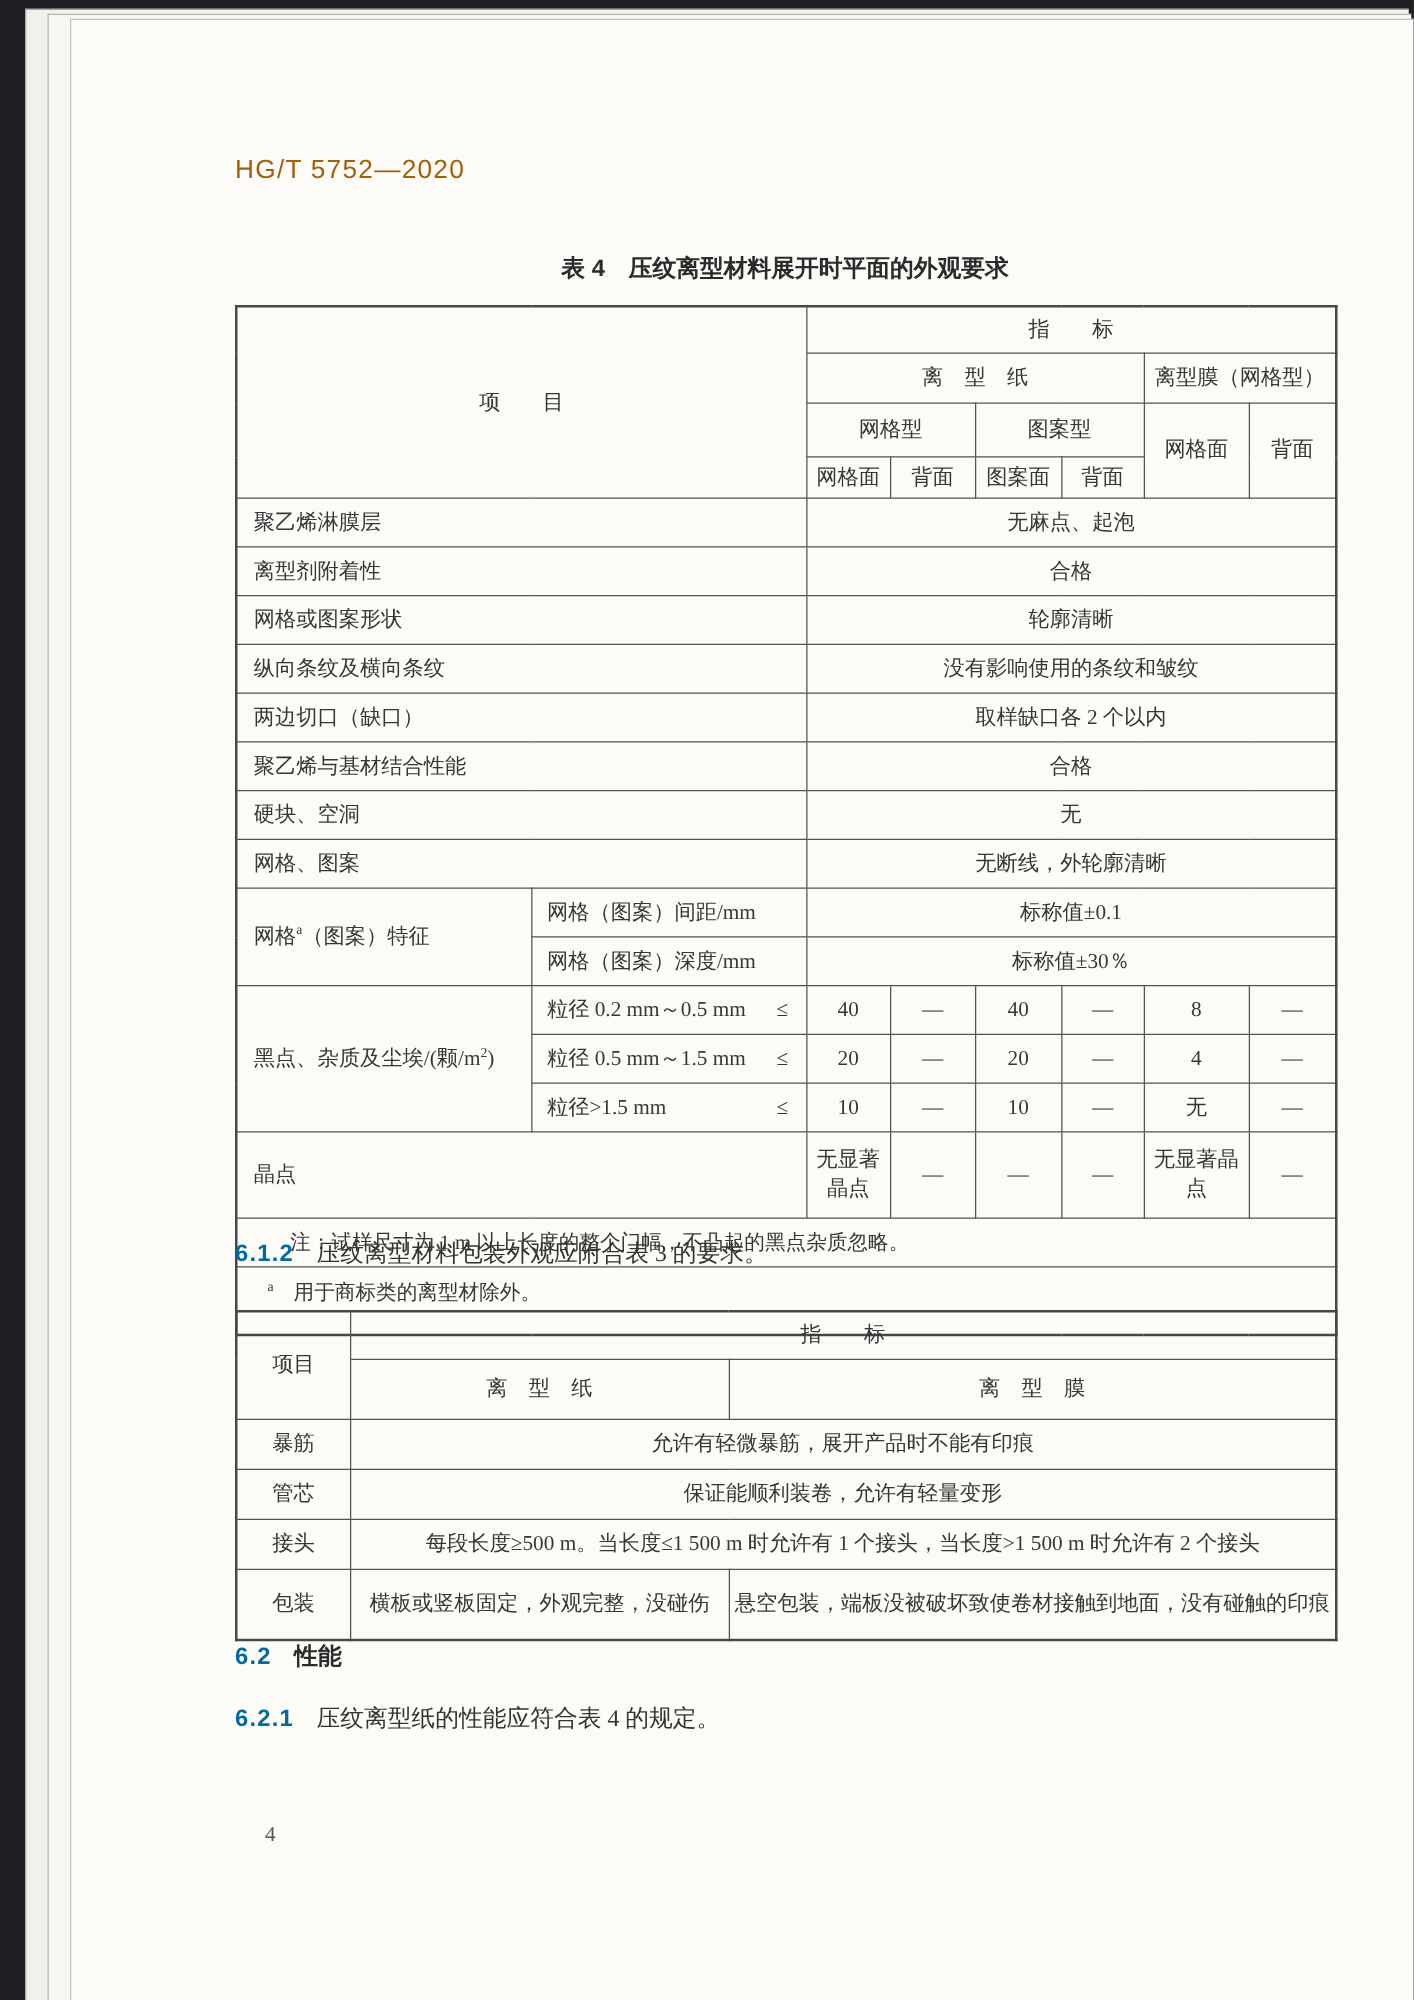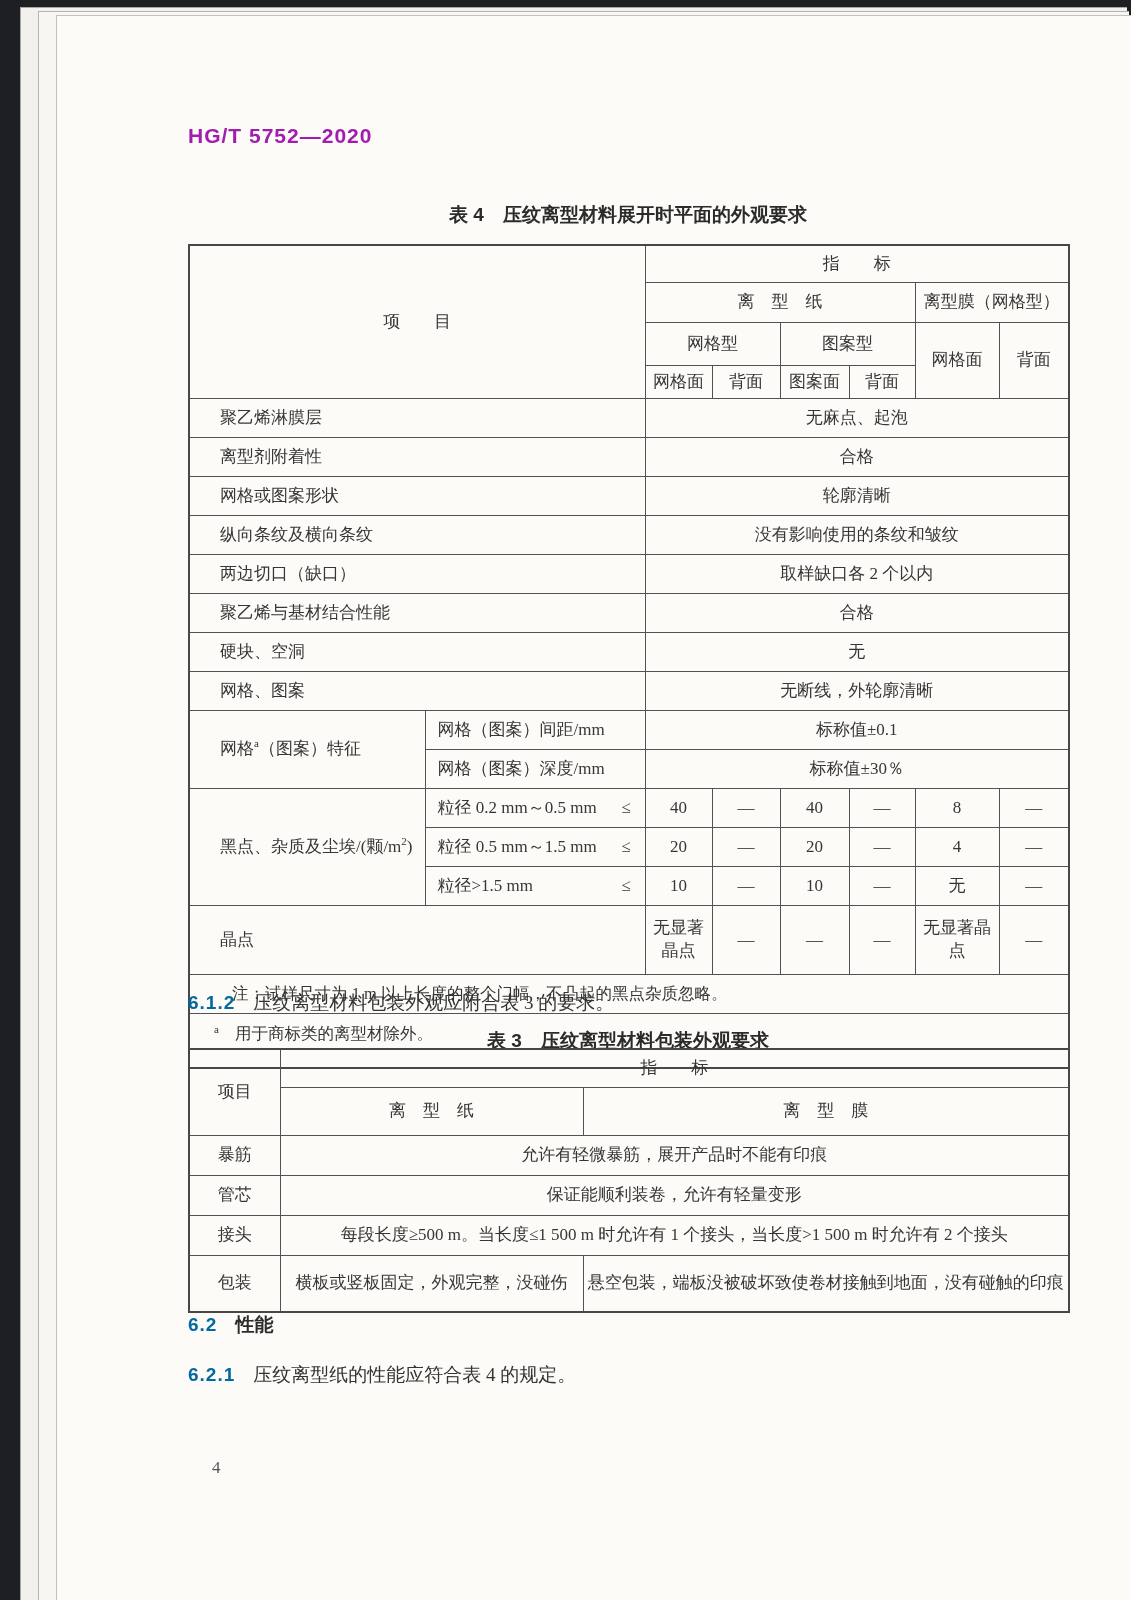--- a/index.html
+++ b/index.html
@@ -13,21 +13,21 @@
   .page-under2{position:absolute;left:20px;top:7px;right:4px;bottom:0;
     background:#f1f0ec;border-left:1px solid #a9a8a4;border-top:1px solid #a9a8a4;}
   .page-under1{position:absolute;left:38px;top:11px;right:2px;bottom:0;
     background:#f7f6f2;border-left:1px solid #b5b4b0;border-top:1px solid #b5b4b0;}
   .page{position:absolute;left:56px;top:15px;right:0;bottom:0;
     background:#fcfbf7;border-left:1px solid #c2c1bd;border-top:1px solid #c2c1bd;
     color:#2e2e2e;}
 
   .abs{position:absolute;}
   .doc-code{left:131px;top:108px;font-family:"Liberation Sans","DejaVu Sans",sans-serif;
-    font-weight:bold;font-size:21px;letter-spacing:1px;color:#a21caf;}
+    font-weight:normal;font-size:21px;letter-spacing:1px;color:#a16207;}
   .tbl-title{width:880px;text-align:center;font-family:"Liberation Sans","DejaVu Sans",sans-serif;
     font-weight:bold;font-size:19px;color:#2b2b2b;}
   .t2-title{left:131px;top:186px;}
   .t3-title{left:131px;top:1012px;}
 
   table{border-collapse:collapse;table-layout:fixed;width:880px;
     font-size:17px;color:#363636;background:transparent;}
   table.doc-table{border:2px solid #474747;}
   td{border:1px solid #525252;text-align:center;vertical-align:middle;
     padding:4px 4px;line-height:1.35;}
@@ -37,21 +37,21 @@
   
   .hr1 td{height:28px;}
   .hr2 td{height:31px;}
   .hr3 td{height:34px;}
   .hr4 td{height:24px;}
   .rs td{height:30px;}
   .rcry td{height:60px;}
   .rnote td{height:30px;}
   .rfoot td{height:40px;vertical-align:top;padding-top:9px;padding-left:24px;}
 
-  .lbl{text-align:left;padding-left:30px;}
+  .lbl{text-align:left;padding-left:13px;}
   .sub{text-align:left;padding-left:12px;}
   .subrow{display:flex;justify-content:space-between;align-items:center;padding-right:10px;}
   .note-cell{text-align:left;padding-left:42px;font-size:16.5px;}
   .foot-cell{text-align:left;padding-left:46px;font-size:16.5px;}
   sup{font-size:11px;line-height:0;}
   .foot-sup{margin-right:16px;}
 
   .section{left:131px;font-size:19px;color:#333;}
   .sec-num{font-family:"Liberation Sans","DejaVu Sans",sans-serif;font-weight:bold;
     letter-spacing:1px;margin-right:18px;color:#0369a1;}
@@ -211,21 +211,20 @@
         <tr class="rfoot">
           <td colspan="8" class="foot-cell"><sup class="foot-sup">a</sup><span>用于商标类的离型材除外。</span></td>
         </tr>
       </tbody>
     </table>
 
     <div class="abs section s612">
       <span class="sec-num">6.1.2</span><span>压纹离型材料包装外观应附合表 3 的要求。</span>
     </div>
 
-    <div class="abs tbl-title t3-title">表 3　压纹离型材料包装外观要求</div>
 
     <table class="abs t3 doc-table">
       <colgroup>
         <col style="width:91px">
           <col style="width:303px">
           <col style="width:486px">
       </colgroup>
       <tbody>
         <tr style="height:38px">
           <td rowspan="2">项目</td>

